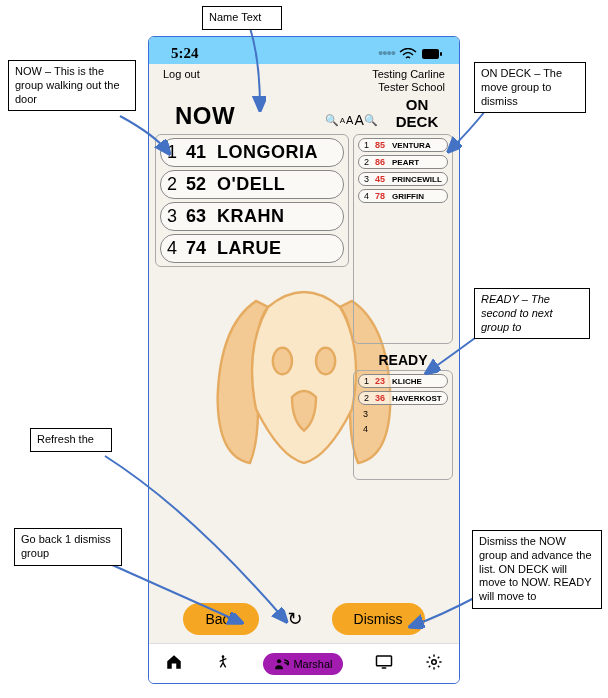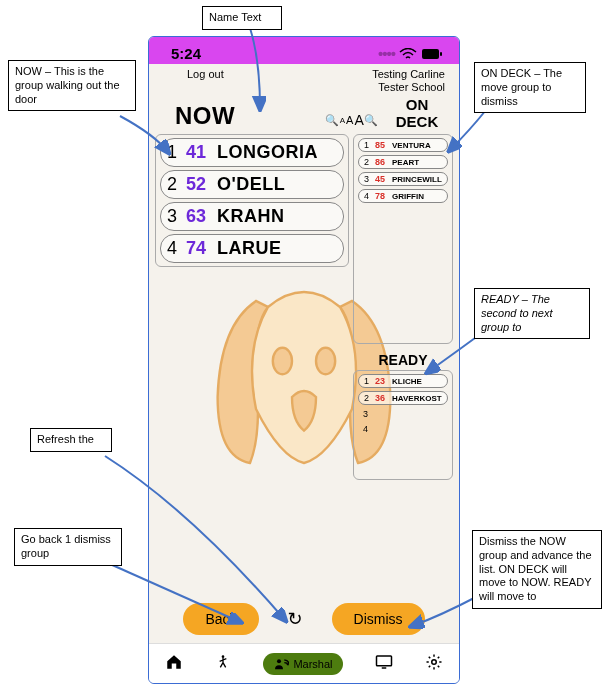--- a/index.html
+++ b/index.html
@@ -39,30 +39,30 @@
     background: #f5f2ec;
     overflow: hidden;
   }
   .status-bar {
     display: flex;
     justify-content: space-between;
     align-items: center;
     padding: 8px 16px 2px 22px;
     font-size: 15px;
     font-weight: 600;
-    background: #d946ef;
+    background: #7dd3fc;
+    font-family: Liberation Serif, serif;
   }
   .status-right { display: flex; gap: 4px; align-items: center; }
   .top-row {
     display: flex;
     justify-content: space-between;
     align-items: flex-start;
     padding: 4px 14px 0 14px;
     font-size: 11px;
-    margin-left: 24px;
   }
   .school { text-align: right; line-height: 1.2; }
   .headers {
     display: flex;
     align-items: flex-end;
     padding: 2px 10px 4px 26px;
   }
   .now-hdr {
     font-size: 24px;
     font-weight: 800;
@@ -108,21 +108,21 @@
     background: rgba(255,255,255,0.0);
     z-index: 2;
   }
   .now-row {
     display: flex;
     align-items: center;
     padding: 5px 6px;
     gap: 5px;
   }
   .now-row .idx { font-size: 18px; font-weight: 400; width: 14px; }
-  .now-row .num { font-size: 18px; font-weight: 700; color: #6d28d9; width: 26px; }
+  .now-row .num { font-size: 18px; font-weight: 700; color: #000000; width: 26px; }
   .now-row .nam { font-size: 18px; font-weight: 700; letter-spacing: 0.5px; }
   .pill-row {
     border: 1.5px solid #888;
     border-radius: 14px;
     margin: 3px 4px;
     padding: 3px 6px;
     background: rgba(255,255,255,0.5);
   }
   .side-col {
     position: absolute;
@@ -188,21 +188,21 @@
     height: 40px;
     background: #fff;
     display: flex;
     justify-content: space-around;
     align-items: center;
     border-top: 1px solid #ddd;
     z-index: 3;
   }
   .nav-item { font-size: 16px; cursor: pointer; }
   .nav-active {
-    background: #4d7c0f;
+    background: #a21caf;
     border-radius: 16px;
     padding: 4px 10px;
     font-size: 11px;
     display: flex;
     align-items: center;
     gap: 4px;
   }
 </style>
 </head>
 <body>

